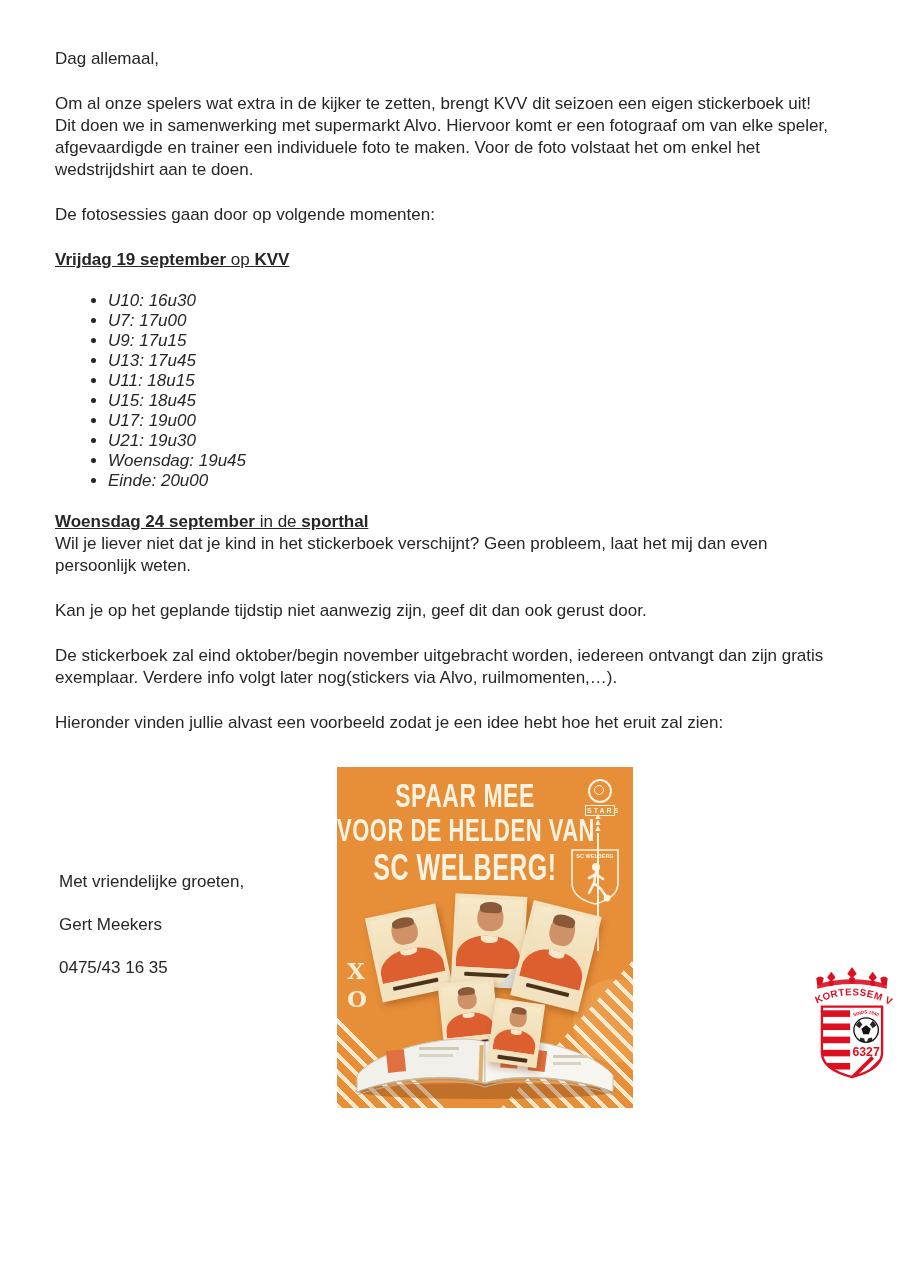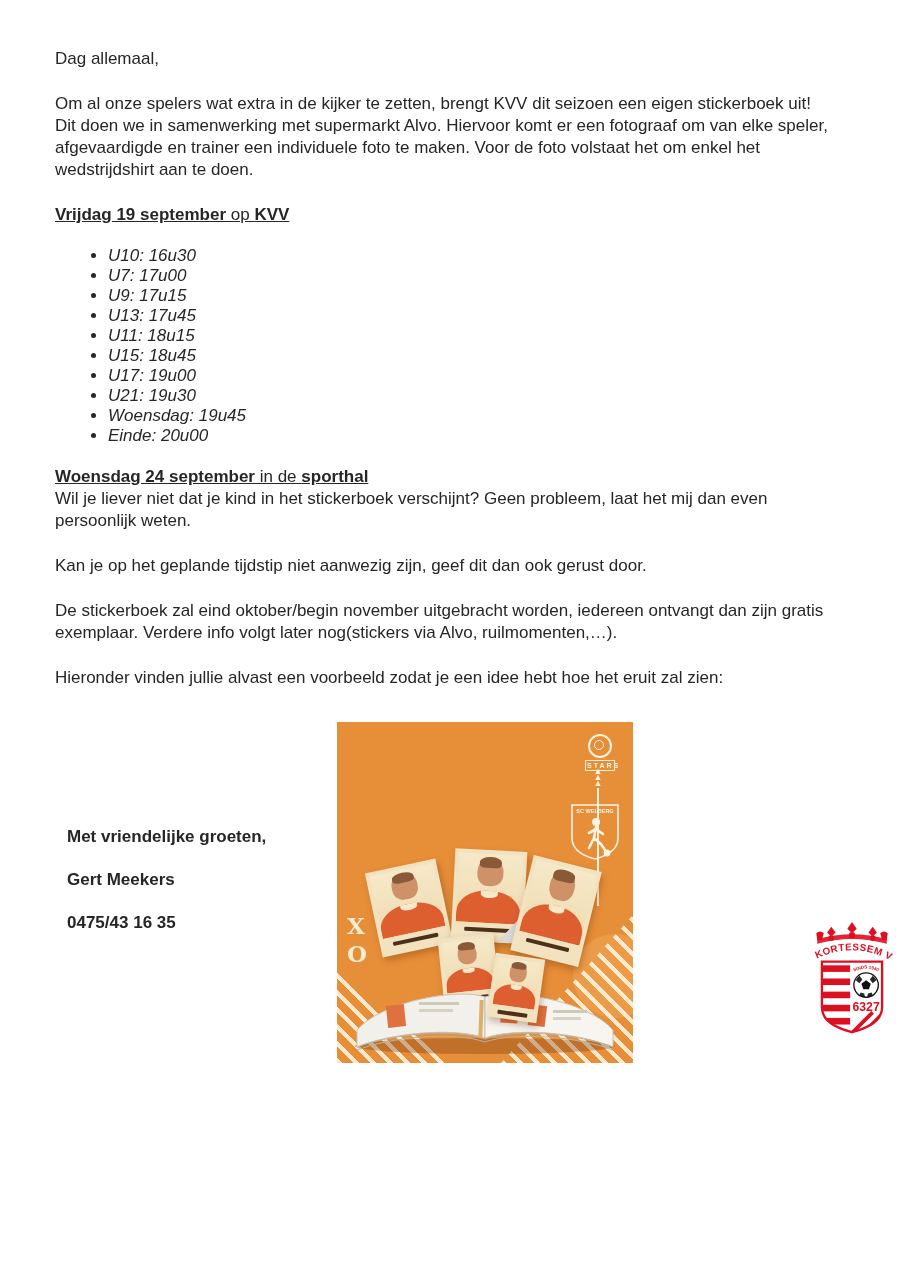--- a/index.html
+++ b/index.html
@@ -11,21 +11,21 @@
   .content { position:absolute; left:55px; top:48px; width:802px; }
   .para { margin:0 8px 23px 0; }
   .heading { margin:0; font-weight:normal;text-decoration:underline; }
   .heading b { font-weight:bold; }
   ul.times { margin:20px 0 20px 0; padding-left:53px; }
   ul.times li { line-height:20px;font-style:italic; }
 
   
   .bottom { position:relative; height:364px; margin-top:0; }
   .signature div { margin:0 0 21px 0; }
-  .signature { position:absolute; left:12px; top:114px;font-weight:bold; }
+  .signature { position:absolute; left:4px; top:114px; }
 
   
   .poster {
     position:absolute; left:282px; top:10px; width:296px; height:341px;
     background:#e78e38; overflow:hidden;
   }
   .poster .blob {
     position:absolute; left:236px; top:212px; width:84px; height:84px;
     border-radius:50%; background:#ec9c49;
   }
@@ -79,20 +79,21 @@
 <body>
 
 <div class="page">
   <div class="content">
 
     <p class="para">Dag allemaal,</p>
 
     <p class="para"><span>Om al onze spelers wat extra in de kijker te zetten, brengt KVV dit seizoen een eigen stickerboek uit!</span><br>
       <span>Dit doen we in samenwerking met supermarkt Alvo. Hiervoor komt er een fotograaf om van elke speler, afgevaardigde en trainer een individuele foto te maken. Voor de foto volstaat het om enkel het wedstrijdshirt aan te doen.</span></p>
 
+    <p class="para">De fotosessies gaan door op volgende momenten:</p>
 
     <p class="heading"><b>Vrijdag 19 september</b><span> op </span><b>KVV</b></p>
 
     <ul class="times">
 
     <li class="time-item">U10: 16u30</li>
         <li class="time-item">U7: 17u00</li>
         <li class="time-item">U9: 17u15</li>
         <li class="time-item">U13: 17u45</li>
         <li class="time-item">U11: 18u15</li>
@@ -109,20 +110,25 @@
     <p class="para">Wil je liever niet dat je kind in het stickerboek verschijnt? Geen probleem, laat het mij dan even persoonlijk weten.</p>
     <p class="para">Kan je op het geplande tijdstip niet aanwezig zijn, geef dit dan ook gerust door.</p>
     <p class="para">De stickerboek zal eind oktober/begin november uitgebracht worden, iedereen ontvangt dan zijn gratis exemplaar. Verdere info volgt later nog(stickers via Alvo, ruilmomenten,…).</p>
     <p class="para">Hieronder vinden jullie alvast een voorbeeld zodat je een idee hebt hoe het eruit zal zien:</p>
 
     <div class="bottom">
 
       <div class="poster">
         <div class="blob"></div>
 
+        <div class="headline">
+          <div class="hl hl1">SPAAR MEE</div>
+          <div class="hl hl2">VOOR DE HELDEN VAN</div>
+          <div class="hl hl3">SC WELBERG!</div>
+        </div>
 
         <div class="badge">
           <div class="ring"></div>
           <div class="lbl">STARS</div>
         </div>
 
         <div class="arrow">
           <span class="chev">▲</span>
           <span class="chev">▲</span>
           <span class="chev">▲</span>

